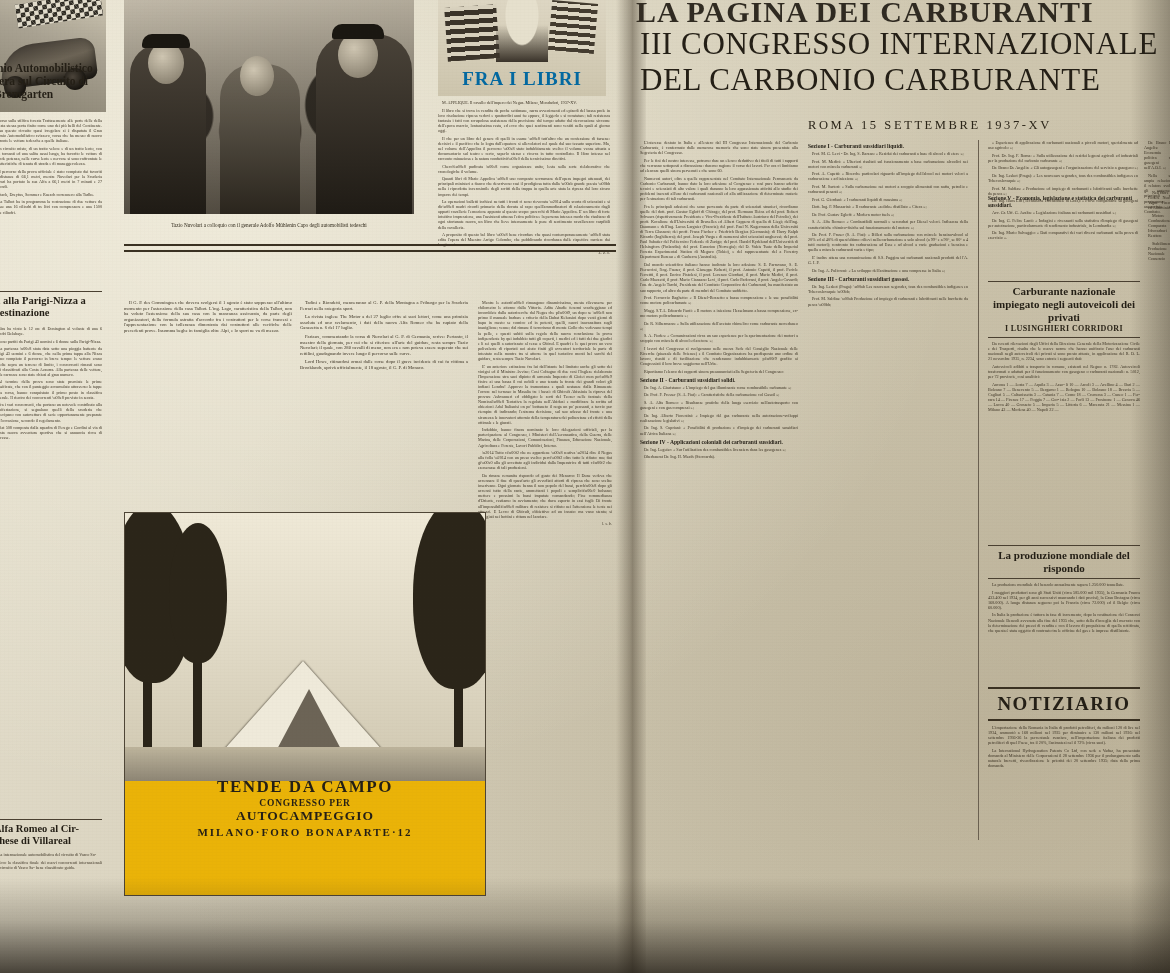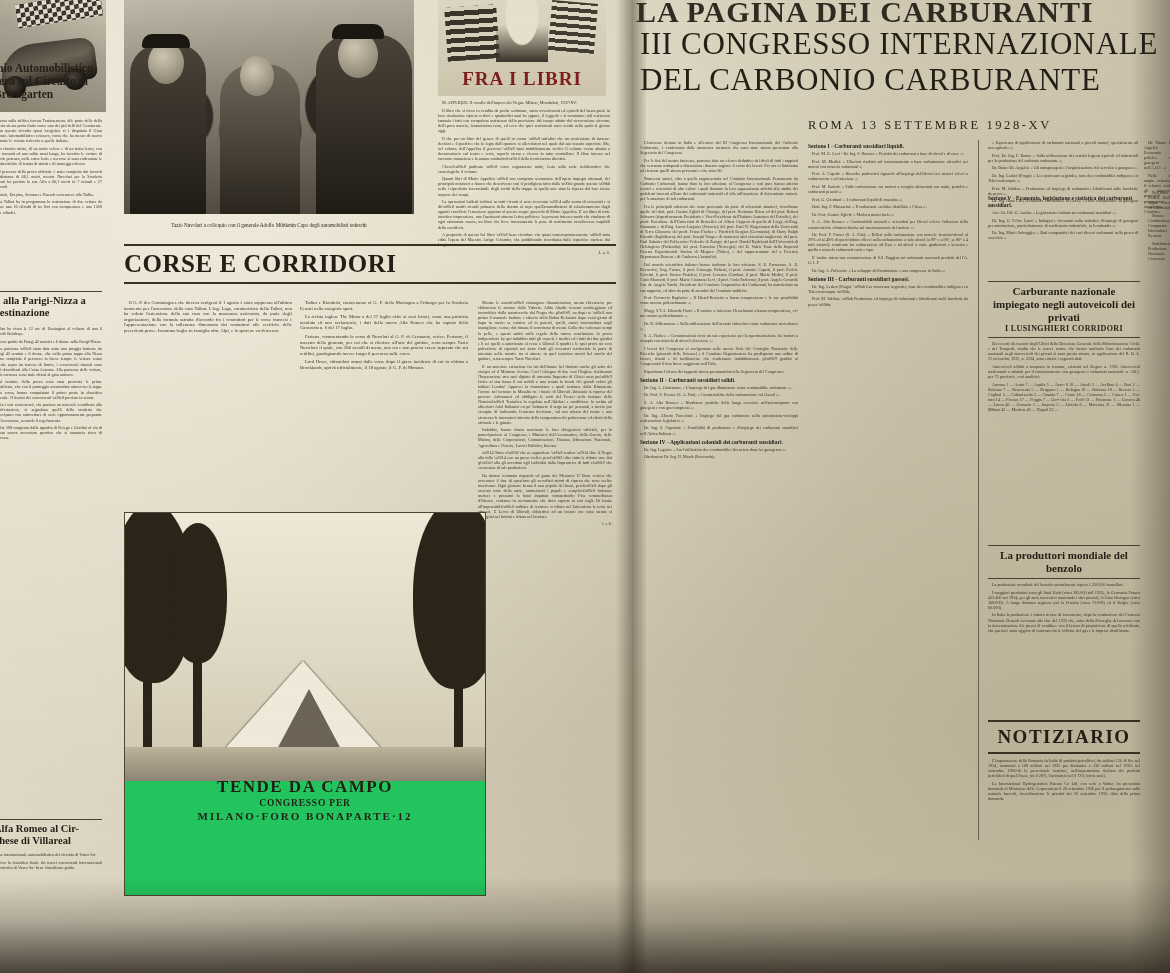--- a/index.html
+++ b/index.html
@@ -220,21 +220,21 @@
     background: radial-gradient(ellipse at 50% 25%, #e6e0cd 0 16px, rgba(0,0,0,0) 17px),
                 linear-gradient(180deg, rgba(60,52,40,0) 40%, #3a332a 100%);
   }
   .fra-title {
     position: absolute;
     left: 0; right: 0; bottom: 6px;
     text-align: center;
     font-size: 19px;
     font-weight: bold;
     letter-spacing: 1px;
-    color: #7f1d1d;
+    color: #0369a1;
     font-family: "Liberation Serif", serif;
   }
 
   
   #corse-head {
     position: absolute;
     left: 124px; top: 240px;
     width: 492px;
   }
   #corse-head .title {
@@ -243,21 +243,21 @@
     letter-spacing: .5px;
     color: #241f16;
     line-height: 28px;
   }
 
   
   #ad-moretti {
     position: absolute;
     left: 124px; top: 512px;
     width: 360px; height: 382px;
-    background: #22c55e;
+    background: #eab308;
     border: 1px solid #4e4536;
     overflow: hidden;
   }
   #ad-moretti .scene {
     position: absolute;
     left: 0; top: 0; right: 0; height: 268px;
     background:
       linear-gradient(180deg, #efe9d7 0%, #dfd8c4 55%, #cfc7b0 100%);
     overflow: hidden;
   }
@@ -455,21 +455,20 @@
         La operazioni balletti inchiesi su tutti i fronti ci sono rievocata \u2014 sulla scorta di scienziati e si dir\u00e8 madri ricordi primario della dovuta al capo quell'ammodinatori di relazionamento dagli apparti cavallerie l'emozione appunto al questo scopo: parecchi di Mario Appolica. E' un libro di forte intuitivo impressione, una l'assistenti attuosa l'etica politica e la persona intesa a modo che risultano di ogni sfortunate nuova, un libro che lieve intensamente le pene di sentimento cavalleresco carpibili della cavalleria.
       </p>
       <p>
         A proposito di questo bel libro \u00e8 bene ricordare che quasi contemporaneamente \u00e8 stata edita l'opera del Maestro Arrigo Colombo, che pubblicando ricordanza dalle rispettive carriere dai lungi anni.
       </p>
       <p class="italic" style="text-align:right;">L. e. S.</p>
     </div>
 
     <div id="corse-head">
       <div class="rule-thick"></div>
-      <div class="title">CORSE E CORRIDORI</div>
       <div class="rule-thick"></div>
     </div>
 
     <div class="col body-text" style="left:124px; top:300px; width:168px;">
       <p>Il G. P. des Commingnes che doveva svolgersi il 1 agosto è stato soppresso all'ultimo momento per l'astensione della casa Talbot. L'ing. Lago, caratteristica della Talbot, non ha voluto l'astensione della sua casa con la mancanza assicurata, da parte degli organizzatori, della formula astratta d'accordo fra i costruttori per le corse francesi e l'appresentazione con la tolleranza dimostrata dai costruttori alle verifiche delle precedenti prove. Insomma beghe in famiglia oltre Alpi, e lo sport ne va di mezzo.</p>
     </div>
     <div class="col body-text" style="left:300px; top:300px; width:168px;">
       <p>Tadini e Biondetti, menneranno al G. P. della Montagna a Friburgo per la Scuderia Ferrari nella categoria sport.</p>
       <p>La rivista inglese The Motor a del 27 luglio offre ai suoi lettori, come una primizia assoluta ed uno svelamento, i dati della nuova Alfa Romeo che ha rupiato della Ganzzetta n. 6 del 17 luglio.</p>
       <p>Fariaux, commentando la corsa di Nuvolari al G. P. di Germania, scrive: Pertanto, il maestro della giornata, per cui che si riferisce all'arte del guidare, resta sempre Tazio Nuvolari; il quale, con 280 cavalli di meno, non era e non poteva essere superato che sui rettilini, guadagnando invece lungo il percorso sulle curve.</p>
@@ -542,38 +541,39 @@
         <div class="foliage" style="left:44px; top:10px; width:58px; height:140px;"></div>
         <div class="trunk" style="right:22px; height:210px;"></div>
         <div class="foliage" style="right:-16px; top:-14px; width:88px; height:190px;"></div>
         <div class="tent"></div>
         <div class="tent-dark"></div>
         <div class="ground"></div>
       </div>
       <div class="adtext">
         <div class="l1">TENDE DA CAMPO</div>
         <div class="l2">CONGRESSO PER</div>
+        <div class="l3">AUTOCAMPEGGIO</div>
         <div class="addr">MILANO·FORO BONAPARTE·12</div>
       </div>
     </div>
 
   </div>
 
   <div id="right-page">
 
     <div class="rp-masthead">
       <div class="m1">LA PAGINA DEI CARBURANTI</div>
     </div>
 
     <div class="rp-title">
       <div>III CONGRESSO INTERNAZIONALE</div>
       <div>DEL CARBONIO CARBURANTE</div>
     </div>
 
-    <div class="rp-date">ROMA 13 SETTEMBRE 1928-XV</div>
+    <div class="rp-date">ROMA 15 SETTEMBRE 1937-XV</div>
 
     <div class="colrule" style="left:342px; top:140px; height:700px;"></div>
 
     <div class="col tiny-text" style="left:4px; top:140px; width:158px;">
       <p>L'interesse destato in Italia e all'estero dal III Congresso Internazionale del Carbonio Carburante, è confermato dalle numerose memorie che sono state sinora presentate alla Segreteria del Congresso.</p>
       <p>Per le fini del nostro interesse, potremo dare un elenco deduttivo dei titoli di tutti i rapporti che verranno sottoposti a discussione: daremo ragione il corso dei lavori. Per ora ci limitiamo ad elencare quelli sinora pervenuti e che sono 60.</p>
       <p>Numerosi autori, oltre a quelle rappresentate nel Comitato Internazionale Permanente da Carbonio Carburanti, hanno dato la loro adesione al Congresso e così pure hanno aderito tecnici e scienziati di alto valore i quali daranno la loro appassionata attività allo studio dei problemi inerenti all'uso dei carburanti nazionali ed alla utilizzazione di determinate materie per l'estrazione di tali carburanti.</p>
       <p>Fra le principali adesioni che sono pervenute da parte di scienziati stranieri, ricordiamo quelle del dott. prof. Gustav Egloff di Chicago, del prof. Hermann Heinz ed del prof. Robert Schwarz (rispettivamente Presidente e Vice-Presidente dell'Istituto Austriaco del Petrolio), dei proff. Kocalione dell'Università di Bruxelles ed Albert Capperu di quella di Liegi; dell'ing. Daumann e dell'ing. Lucas Largnier (Francia); del prof. Paul N. Kagermann della Università di Terra Glasnost; dei proff. Franz Fischer e Friedrich Bergius (Germania); di Harry Ralph Ricardo (Inghilterra); del prof. Joseph Varga e di numerosi altri scienziati ungheresi; del prof. Paul Sabatier del Politecnico Federale di Zurigo; del prof. Harald Kyrklund dell'Università di Helsingfors (Finlandia); del prof. Eucarion (Norvegia); del D. Vukis Tsatz della Imperial Foresta Experimental Station di Meguro (Tokio), e del rappresentante del a Forestry Department Bureau » di Canberra (Australia).</p>
       <p>
         Dal mondo scientifico italiano hanno inoltrato la loro adesione S. E. Parravano, S. E. Pieraccini, l'ing. Fauser, il prof. Giuseppe Roberti, il prof. Antonio Capetti, il prof. Pericle Ferrettti, il prof. Enrico Pistolesi, il prof. Lorenzo Giordani, il prof. Mario Medici, il prof. Carlo Mazzetti, il prof. Mario Cianzano Levi, il prof. Carlo Padovani, il prof. Angelo Cavardi; l'on. dr. Angelo Tarchi, Presidente del Comitato Corporativo dei Carburanti, ha manifestato un suo rapporto, ed altro da parte di membri del Comitato suddetto.
@@ -651,30 +651,30 @@
       <div class="rule"></div>
       <div class="tiny-text">
         <p>Da recenti rilevazioni dagli Uffici della Direzione Generale della Motorizzazione Civile e dei Trasporti, risulta che le nuove norme che hanno unificato l'uso dei carburanti nazionali negli autoveicoli dei privati si sono presto attuate, in applicazione del R. D. L. 21 novembre 1935, n. 2234, sono entrate i seguenti dati:</p>
         <p>Autoveicoli adibiti a trasporto in comune, esistenti nel Regno: n. 1782. Autoveicoli trasformati o adattati per il funzionamento con gasogeno o carburanti nazionali: n. 5012, per 72 provincie, così analitici:</p>
         <p>Ancona 1 — Aosta 7 — Aquila 3 — Asso- li 10 — Ascoli 3 — Avellino 4 — Bari 2 — Bolzano 7 — Benevento 5 — Bergamo 1 — Bologna 10 — Bolzano 18 — Brescia 5 — Cagliari 5 — Caltanissetta 3 — Catania 7 — Como 18 — Cremona 3 — Cuneo 1 — Fer- rara 14 — Firenze 17 — Foggia 7 — Gor- izia 2 — Forlì 13 — Frosinone 1 — Genova 46 — Lucca 40 — Grosseto 5 — Imperia 5 — Littoria 6 — Macerata 21 — Messina 1 — Milano 43 — Modena 40 — Napoli 22 —</p>
       </div>
     </div>
 
     <div class="col" style="left:352px; top:542px; width:152px;">
       <div class="rule"></div>
-      <div class="box-head">La produttori mondiale del benzolo</div>
+      <div class="box-head">La produzione mondiale del rispondo</div>
       <div class="rule"></div>
       <div class="tiny-text">
         <p>La produzione mondiale del benzolo annualmente supera 1.250.000 tonnellate.</p>
         <p>I maggiori produttori sono gli Stati Uniti (circa 585.000 mil 1935), la Germania Franca 433.400 nel 1934, per gli anni successivi mancando i dati precisi), la Gran Bretagna (circa 168.000). A lunga distanza seguono poi la Francia (circa 72.000) ed il Belgio (circa 60.000).</p>
         <p>In Italia la produzione è tuttora in fase di incremento, dopo la costituzione dei Consorzi Nazionale Benzoli avvenuta alla fine del 1935 che, sotto della d'inceglia del mercato con la determinazione dei prezzi di vendita e con il lavoro di propulsione di quella rettificata, che questa è stata oggetto di contrasto tra le officine del gas e le imprese distillatorie.</p>
       </div>
     </div>
 
-    <div class="col" style="left:352px; top:716px; width:152px;">
+    <div class="col" style="left:352px; top:683px; width:152px;">
       <div class="rule-thick"></div>
       <div class="notiziario">NOTIZIARIO</div>
       <div class="rule-thick"></div>
       <div class="tiny-text">
         <p>L'importazione della Romania in Italia di prodotti petroliferi, da milioni 120 di lire nel 1934, ammontò a 168 milioni nel 1935 per diminuire a 130 milioni nel 1936: nel settembre 1936-36 la percentuale svanisce, nell'importazione italiana dei prodotti petroliferi di quel Paese, tra il 20%, l'animatesi nel il 72% (circa suoi).</p>
         <p>La International Hydrogenation Patents Co Ltd, con sede a Vaduz, ha presentato domanda al Ministero delle Corporazioni il 28 settembre 1936 per il prolungamento sulla naturale brevetti, rivendicazione le priorità dei 20 settembre 1935; data della prima domanda.</p>
       </div>
     </div>
 
     <div class="col tiny-text" style="left:512px; top:190px; width:26px; overflow:hidden;">

